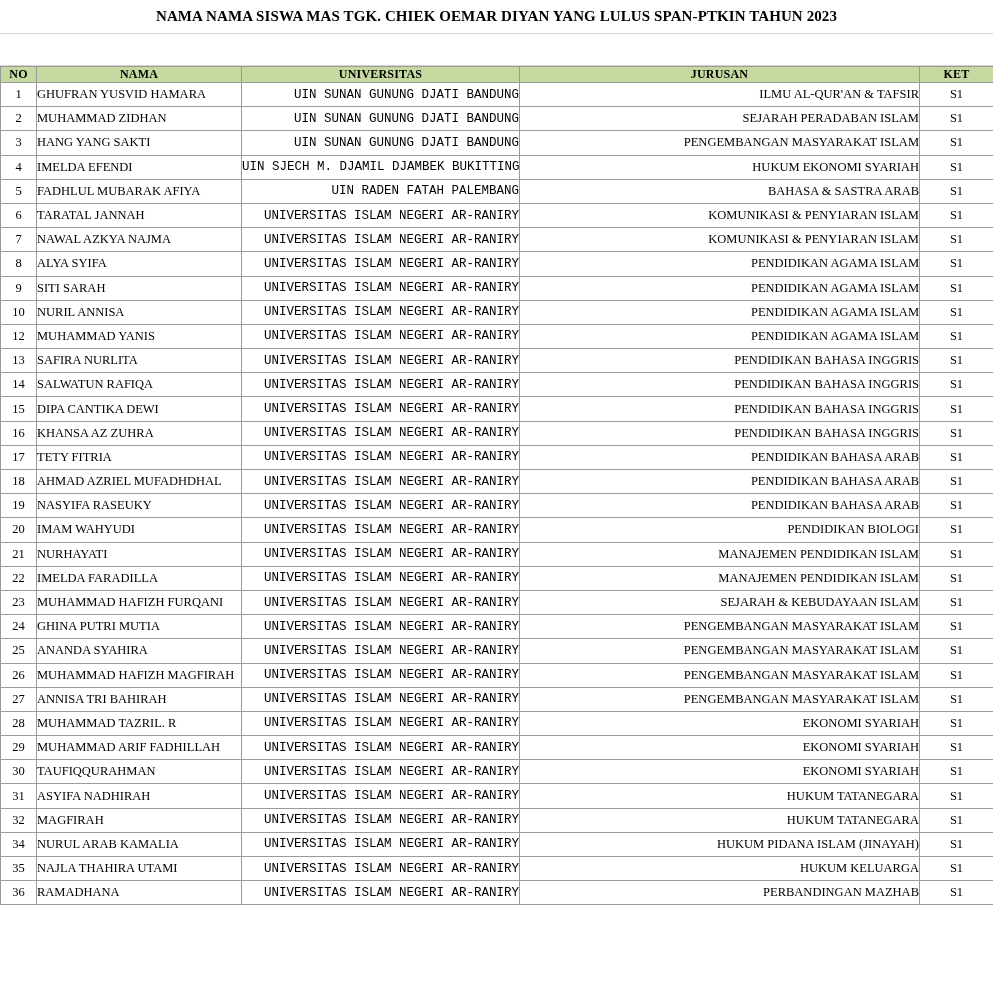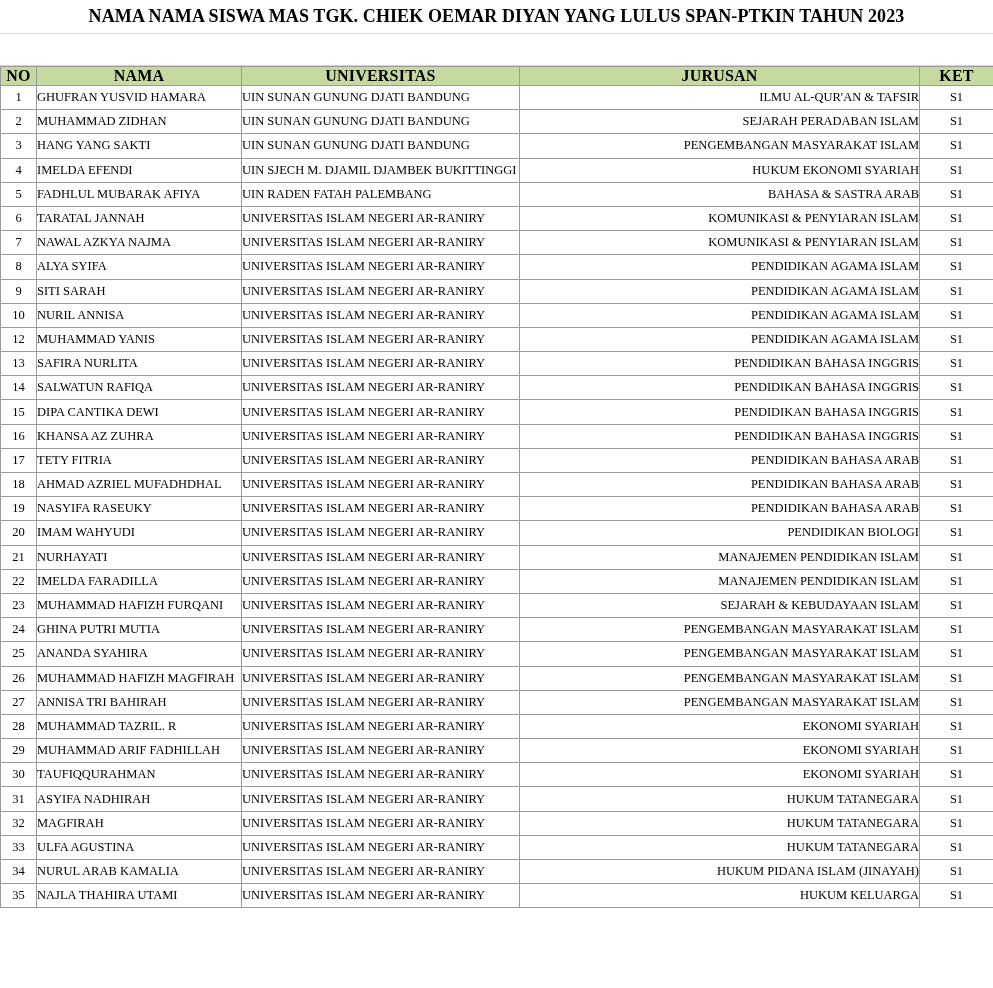--- a/index.html
+++ b/index.html
@@ -24,21 +24,21 @@
     height: 34px;
     display: flex;
     align-items: center;
     justify-content: center;
     border-bottom: 1px solid #d4d4d4;
     box-sizing: border-box;
   }
   .title-text {
     font-family: "Liberation Serif", serif;
     font-weight: bold;
-    font-size: 18px;
+    font-size: 15px;
     letter-spacing: 0.1px;
     text-align: center;
   }
   .spacer-row {
     height: 32px;
     border-bottom: 1px solid #d4d4d4;
     box-sizing: border-box;
   }
   table.grid {
     border-collapse: collapse;
@@ -48,41 +48,42 @@
   table.grid th, table.grid td {
     border: 1px solid #9a9a9a;
     padding: 0;
     box-sizing: border-box;
   }
   thead th {
     background: #c6d9a0;
     height: 16px;
     font-family: "Liberation Serif", serif;
     font-weight: bold;
-    font-size: 16px;
+    font-size: 12px;
     text-align: center;
     vertical-align: middle;
     letter-spacing: 0.2px;
   }
   tbody td {
     height: 24.2px;
     font-size: 12.5px;
     vertical-align: middle;
     white-space: nowrap;
     overflow: hidden;
   }
   td.c-no {
     text-align: center;
   }
   td.c-nama {
     text-align: left;
     padding-left: 7px;
   }
   td.c-univ {
-    text-align: left;
+    text-align: right;
+    font-family: Liberation Mono, monospace;
   }
   td.c-jurusan {
     text-align: right;
   }
   td.c-ket {
     text-align: center;
   }
   col.w-no { width: 36px; }
   col.w-nama { width: 205px; }
   col.w-univ { width: 278px; }
@@ -329,36 +330,36 @@
           <td class="c-ket">S1</td>
         </tr>
         <tr>
           <td class="c-no">32</td>
           <td class="c-nama">MAGFIRAH</td>
           <td class="c-univ">UNIVERSITAS ISLAM NEGERI AR-RANIRY</td>
           <td class="c-jurusan">HUKUM TATANEGARA</td>
           <td class="c-ket">S1</td>
         </tr>
         <tr>
-          <td class="c-no">33</td>
-          <td class="c-nama">ULFA AGUSTINA</td>
-          <td class="c-univ">UNIVERSITAS ISLAM NEGERI AR-RANIRY</td>
-          <td class="c-jurusan">HUKUM TATANEGARA</td>
-          <td class="c-ket">S1</td>
-        </tr>
-        <tr>
           <td class="c-no">34</td>
           <td class="c-nama">NURUL ARAB KAMALIA</td>
           <td class="c-univ">UNIVERSITAS ISLAM NEGERI AR-RANIRY</td>
           <td class="c-jurusan">HUKUM PIDANA ISLAM (JINAYAH)</td>
           <td class="c-ket">S1</td>
         </tr>
         <tr>
           <td class="c-no">35</td>
           <td class="c-nama">NAJLA THAHIRA UTAMI</td>
           <td class="c-univ">UNIVERSITAS ISLAM NEGERI AR-RANIRY</td>
           <td class="c-jurusan">HUKUM KELUARGA</td>
           <td class="c-ket">S1</td>
         </tr>
+        <tr>
+          <td class="c-no">36</td>
+          <td class="c-nama">RAMADHANA</td>
+          <td class="c-univ">UNIVERSITAS ISLAM NEGERI AR-RANIRY</td>
+          <td class="c-jurusan">PERBANDINGAN MAZHAB</td>
+          <td class="c-ket">S1</td>
+        </tr>
       </tbody>
   </table>
 
 </div>
 
 </body></html>

